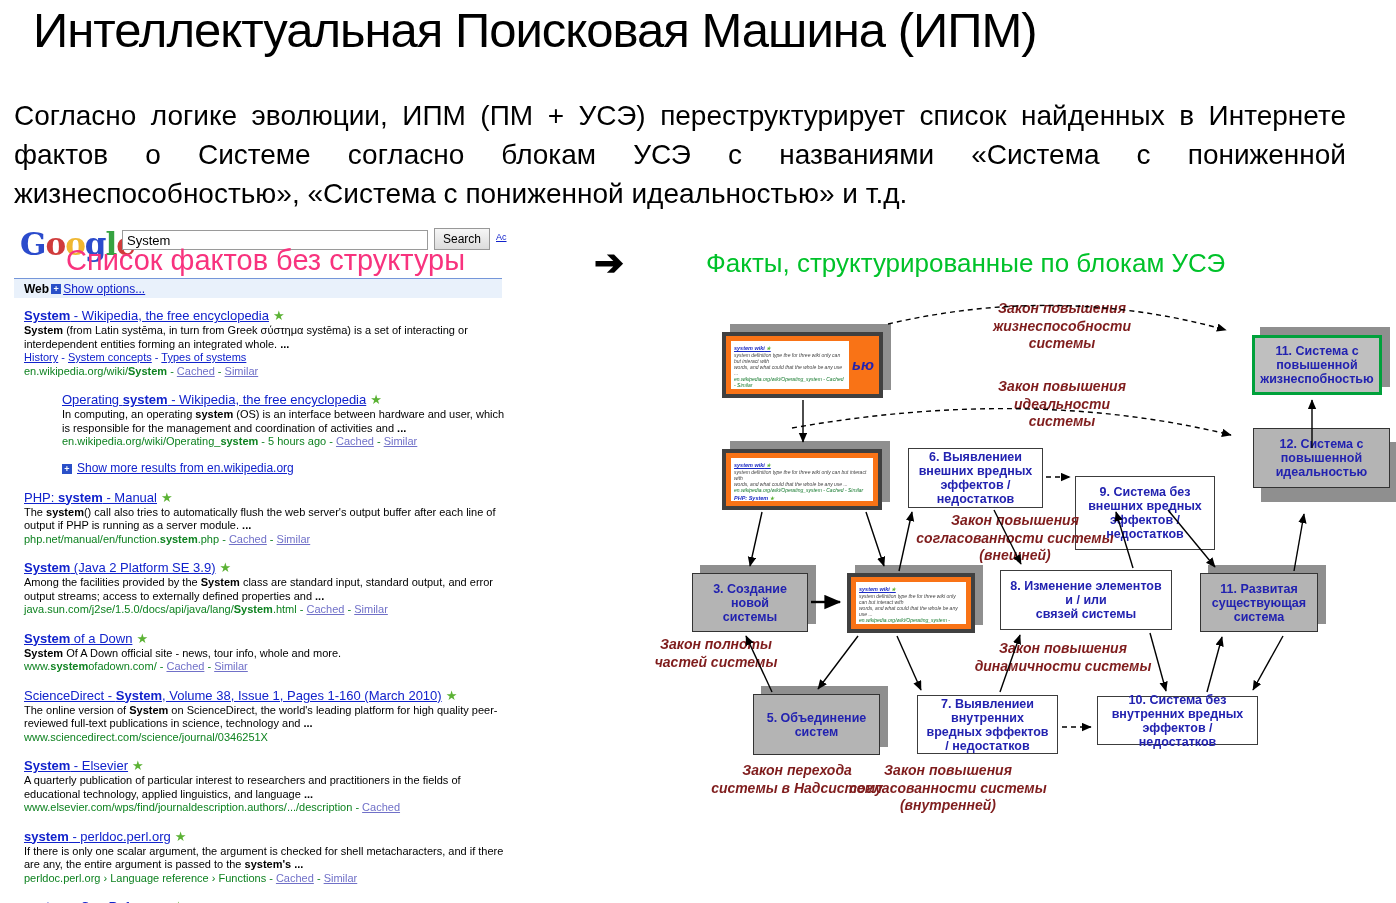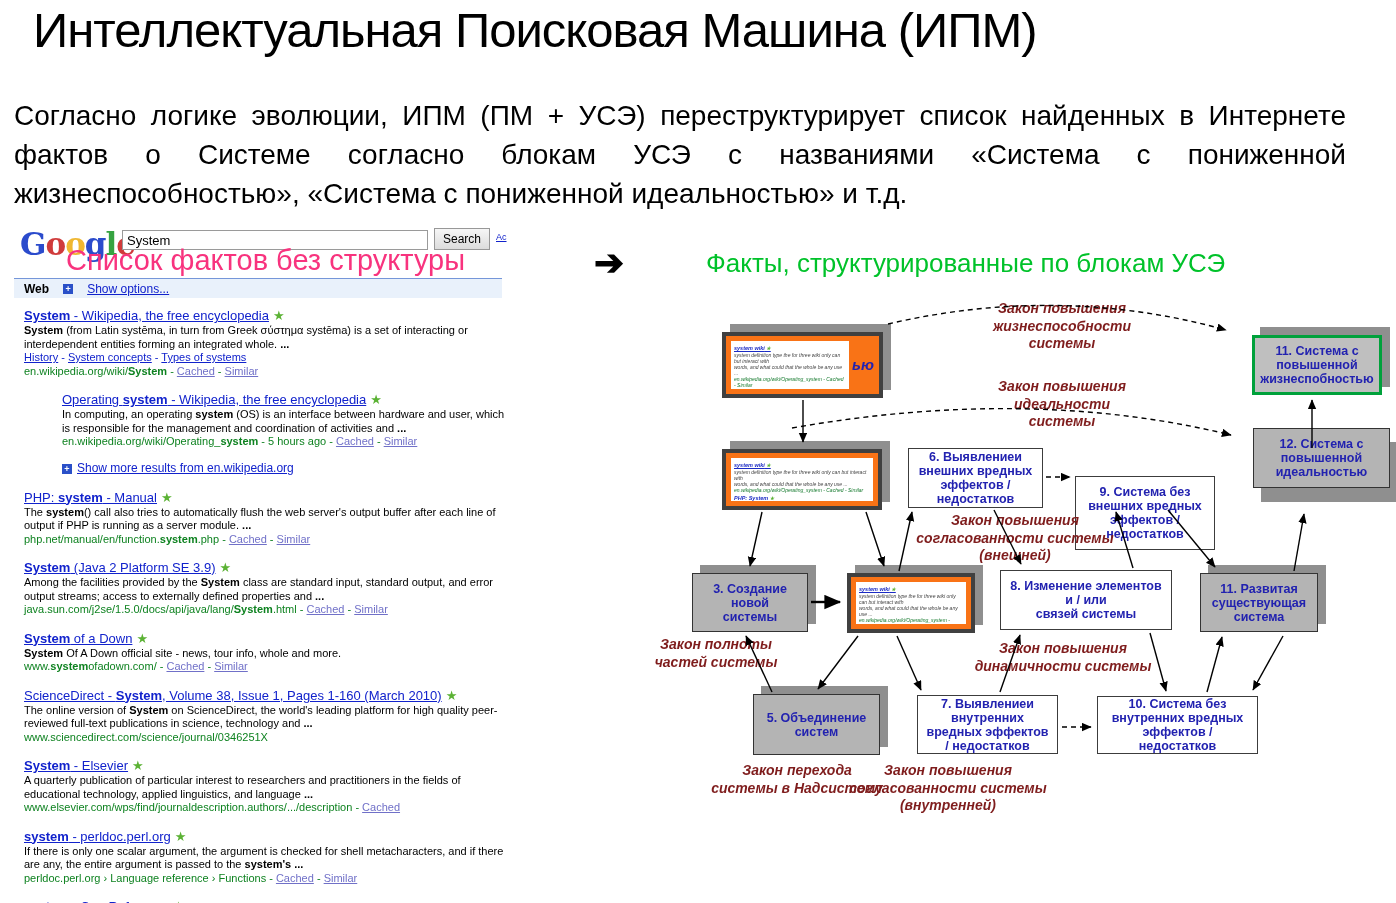--- a/index.html
+++ b/index.html
@@ -15,21 +15,21 @@
   #g-logo{position:absolute;left:6px;top:4px;font-family:"DejaVu Serif",serif;font-weight:bold;
           font-size:31px;letter-spacing:-1px;cursor:pointer;}
   #g-input{position:absolute;left:108px;top:8px;width:296px;height:16px;border:1px solid #9a9a9a;
            font-size:13px;padding:1px 4px;font-family:"Liberation Sans",sans-serif;}
   #g-btn{position:absolute;left:420px;top:6px;height:22px;font-size:12px;padding:2px 8px;
          border:1px solid #989898;background:linear-gradient(#f6f6f6,#dcdcdc);
          font-family:"Liberation Sans",sans-serif;}
   #g-adv{position:absolute;left:482px;top:10px;font-size:9px;color:#1122cc;text-decoration:underline;}
   #pink-label{position:absolute;left:52px;top:22px;z-index:12;font-size:29px;color:#f8337e;white-space:nowrap;}
   #web-strip{position:absolute;left:0;top:56px;width:488px;height:20px;background:#e9f1fb;
-             border-top:1px solid #7596d9;display:flex;align-items:center;gap:14px;padding-left:10px;
+             border-top:1px solid #7596d9;display:flex;align-items:center;gap:2px;padding-left:10px;
              box-sizing:border-box;}
   #web-strip .web{font-size:12px;font-weight:bold;color:#000;}
   .plus-icon{display:inline-block;width:10px;height:10px;background:#2a50c8;color:#fff;font-size:9px;
              line-height:10px;text-align:center;font-weight:bold;}
   #web-strip a{font-size:12px;color:#1122cc;text-decoration:underline;}
   #results{position:absolute;left:10px;top:84px;width:482px;}
   .result{margin-bottom:12px;}
   .result.indent,.show-more{margin-left:38px;}
   .r-title{font-size:13px;color:#1122cc;text-decoration:underline;line-height:17px;cursor:pointer;}
   .star{color:#5bb234;font-size:13px;margin-left:4px;text-decoration:none;display:inline-block;cursor:pointer;}
@@ -160,21 +160,21 @@
 внешних вредных
 эффектов /
 недостатков</span></div>
       <div class="dbox white" style="left: 1000px; top: 570px; width: 172px; height: 60px;"><span>8. Изменение элементов
 и / или
 связей системы</span></div>
       <div class="dbox white" style="left: 917px; top: 695px; width: 141px; height: 59px;"><span>7. Выявлениеи
 внутренних
 вредных эффектов
 / недостатков</span></div>
-      <div class="dbox white" style="left: 1097px; top: 696px; width: 161px; height: 58px;"><span>10. Система без
+      <div class="dbox white" style="left: 1097px; top: 696px; width: 161px; height: 49px;"><span>10. Система без
 внутренних вредных
 эффектов /
 недостатков</span></div>
       <div class="dshadow" style="left: 1208px; top: 565px; width: 118px; height: 59px; z-index: 1;"></div>
       <div class="dbox gray" style="left: 1200px; top: 573px; width: 118px; height: 59px;"><span>11. Развитая
 существующая
 система</span></div>
       <div class="dshadow" style="left: 1261px; top: 442px; width: 137px; height: 60px; z-index: 1;"></div>
       <div class="dbox gray" style="left: 1253px; top: 428px; width: 137px; height: 60px;"><span>12. Система с
 повышенной

